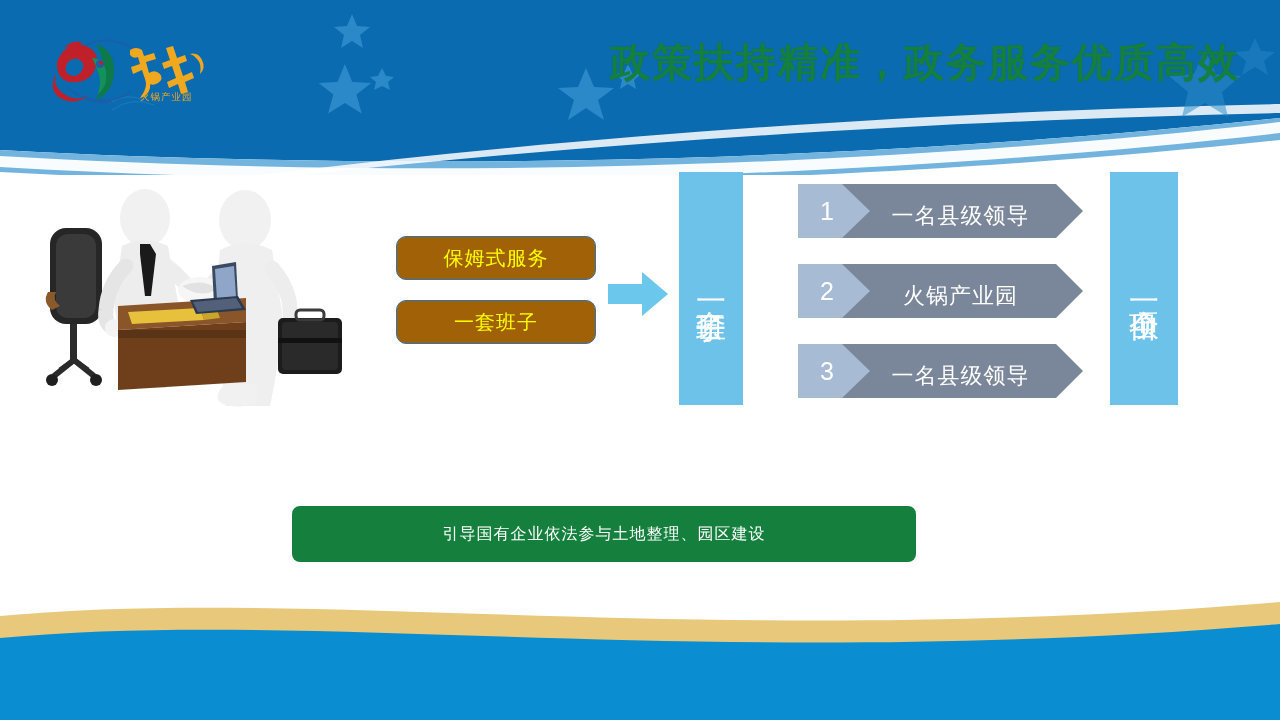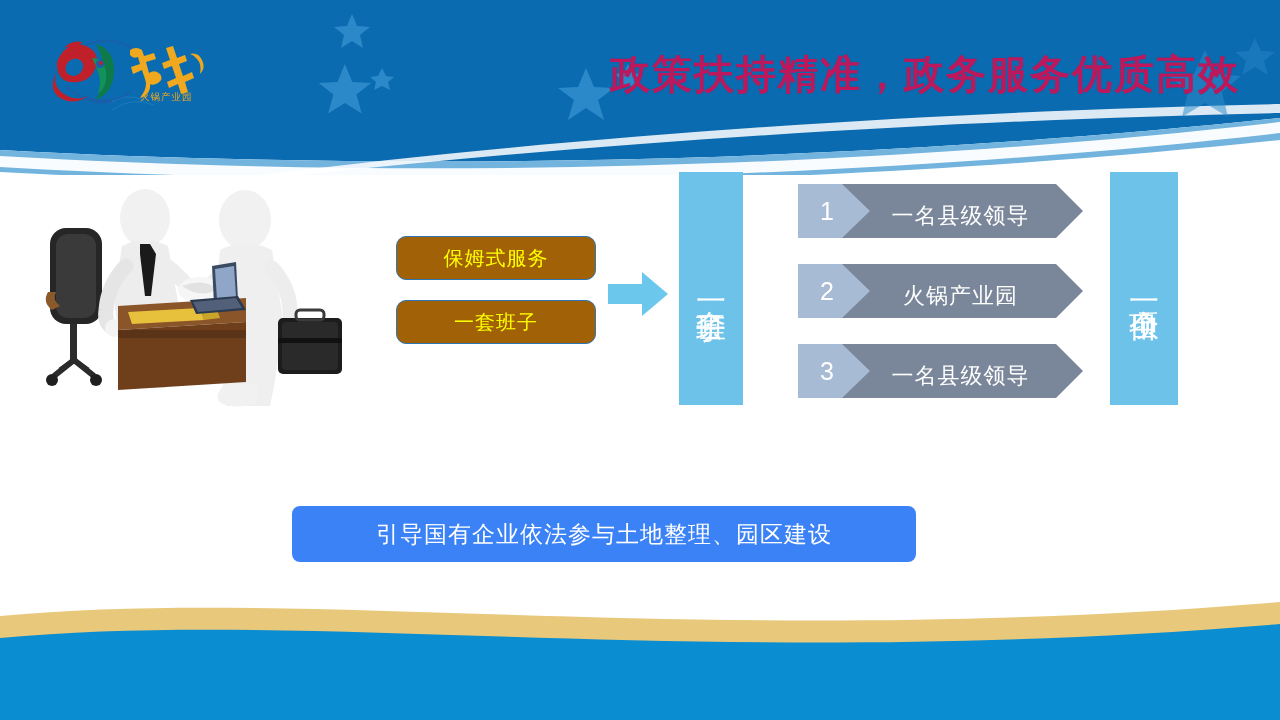--- a/index.html
+++ b/index.html
@@ -33,22 +33,22 @@
     left: 44px;
     top: 28px;
     width: 170px;
     height: 80px;
   }
   .logo svg { display:block; }
 
   .header-title {
     position: absolute;
     right: 40px;
-    top: 48px;
-    color: #be185d;
+    top: 36px;
+    color: #15803d;
     font-size: 40px;
     font-weight: bold;
     letter-spacing: 2px;
     line-height: 52px;
     white-space: nowrap;
     text-shadow: 0 0 1px rgba(0,0,0,0.15);
   }
 
   
   .illus {
@@ -149,24 +149,24 @@
   #chev-1 { top: 264px; }
   #chev-2 { top: 344px; }
 
   
   .bottom-banner {
     position: absolute;
     left: 292px;
     top: 506px;
     width: 624px;
     height: 56px;
-    background: #3b82f6;
+    background: #15803d;
     border-radius: 8px;
     color: #ffffff;
-    font-size: 23px;
+    font-size: 16px;
     letter-spacing: 1px;
     display: flex;
     align-items: center;
     justify-content: center;
     box-sizing: border-box;
   }
 
   
   .footer-wrap {
     position: absolute;

